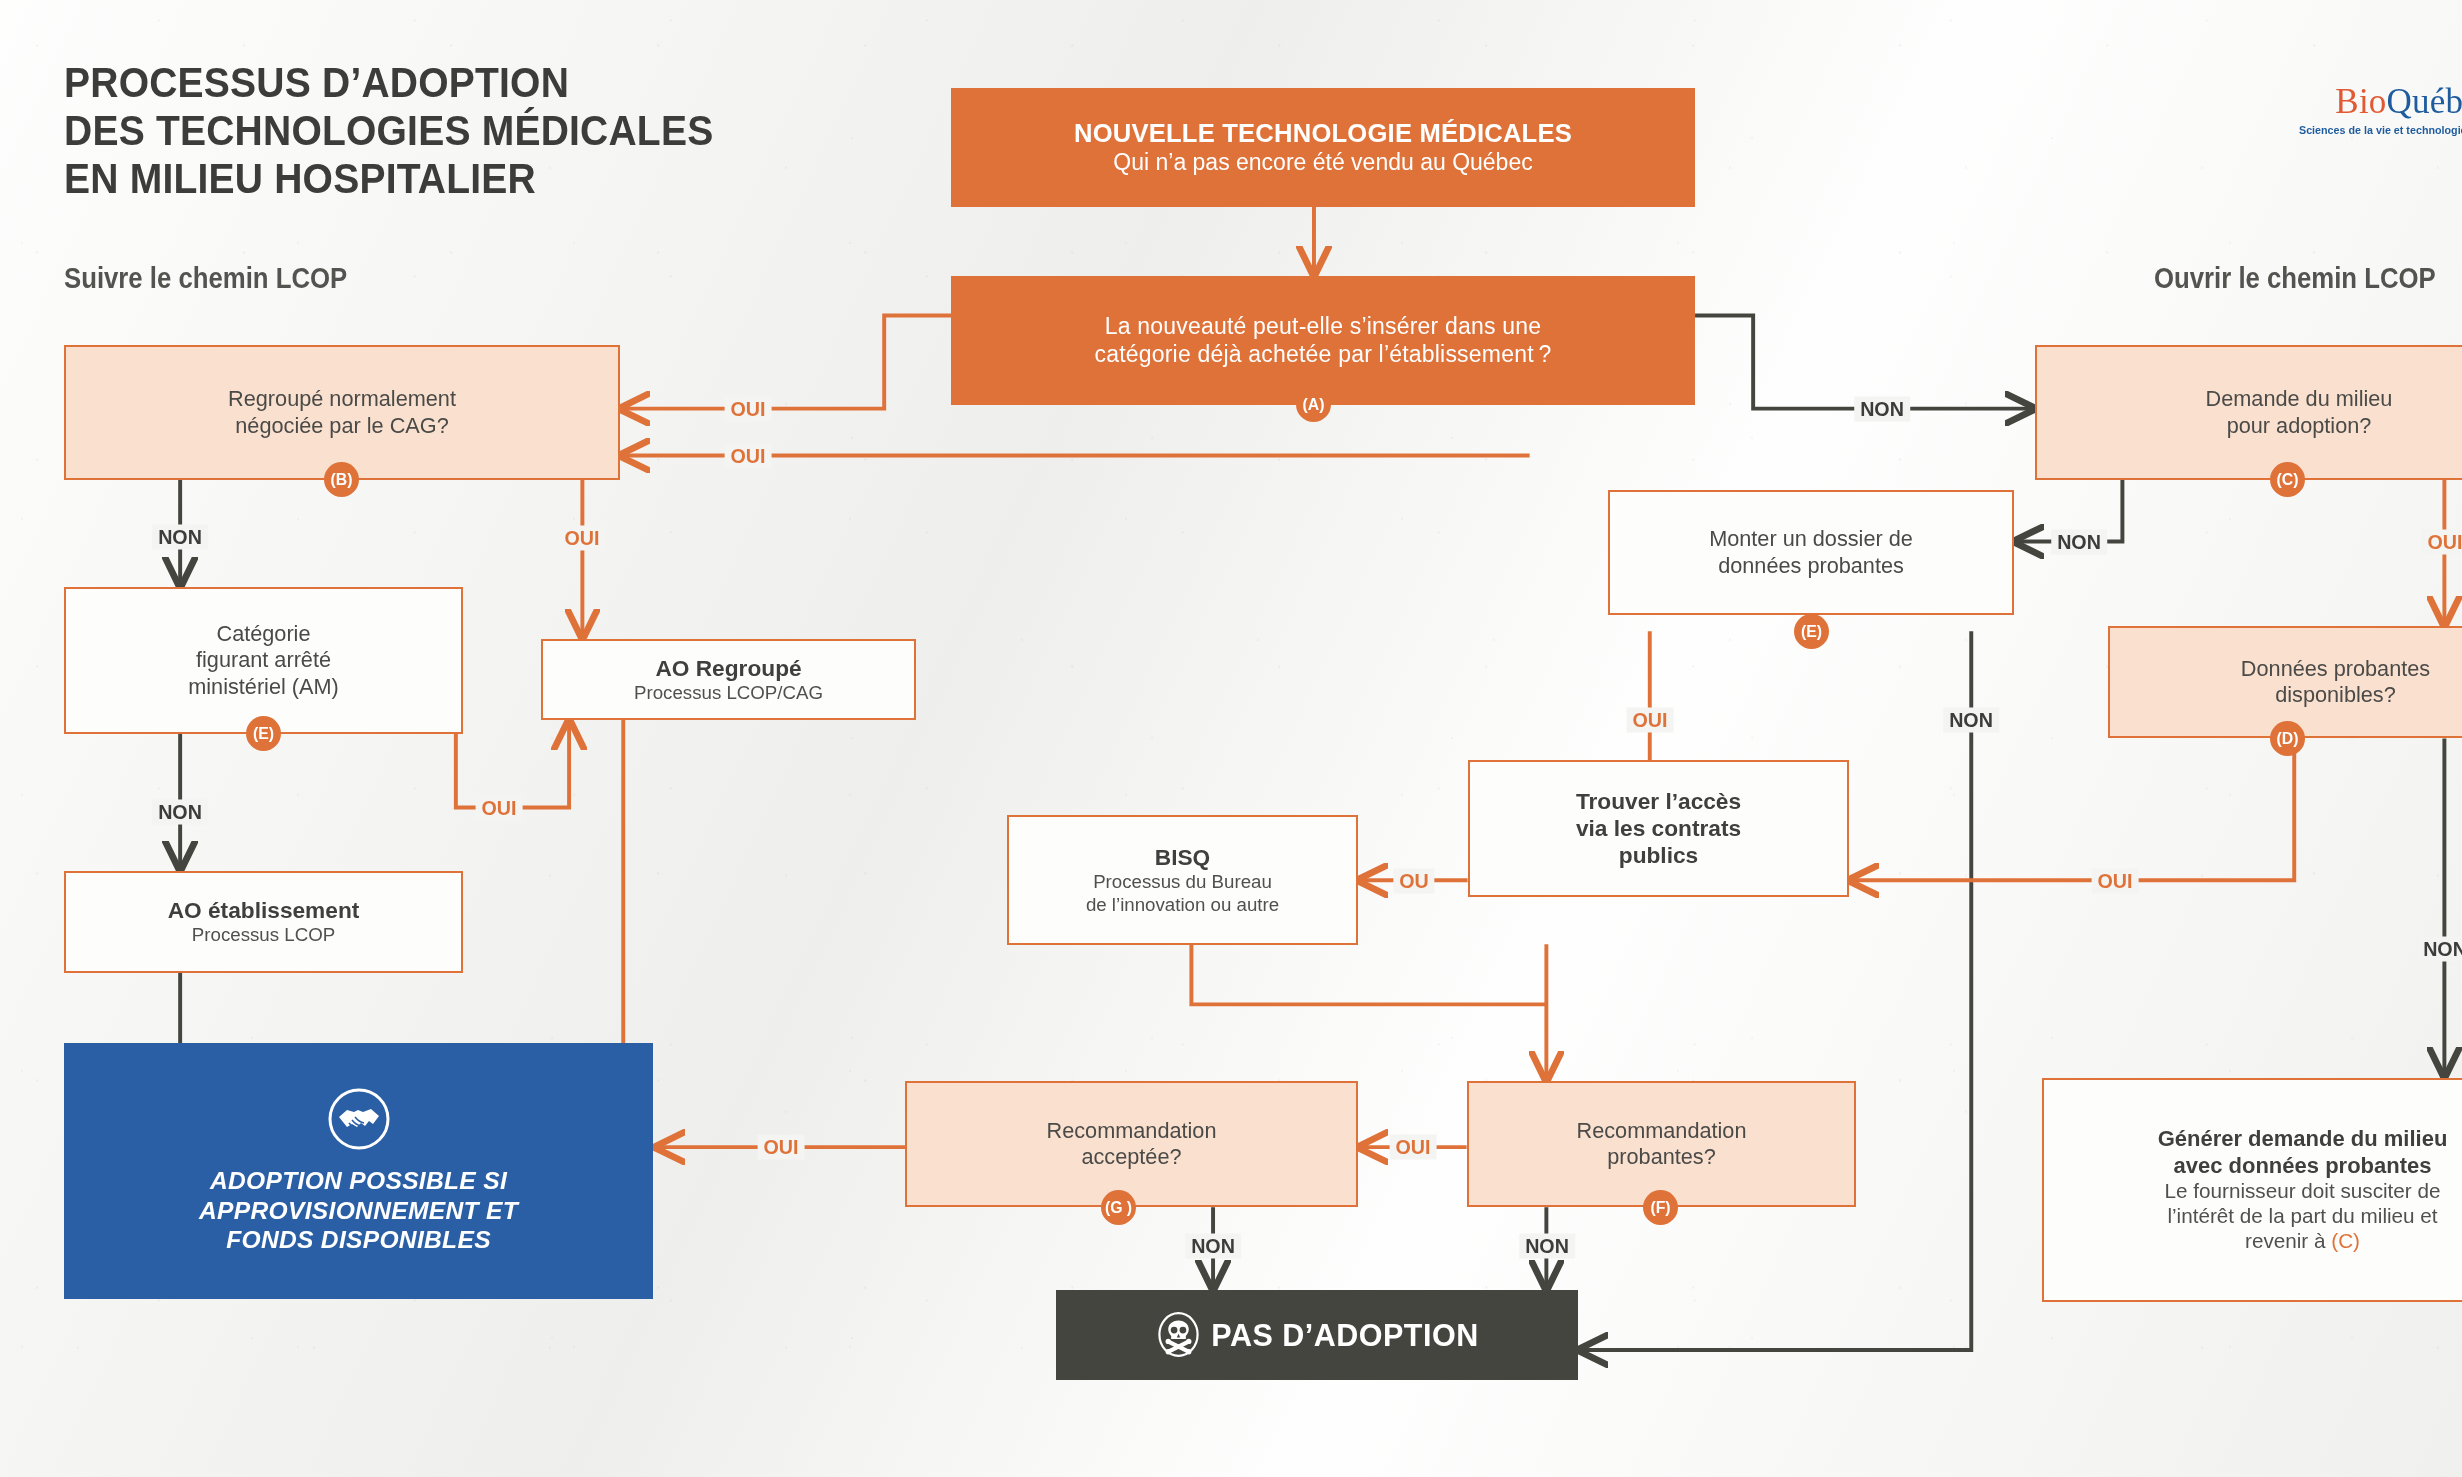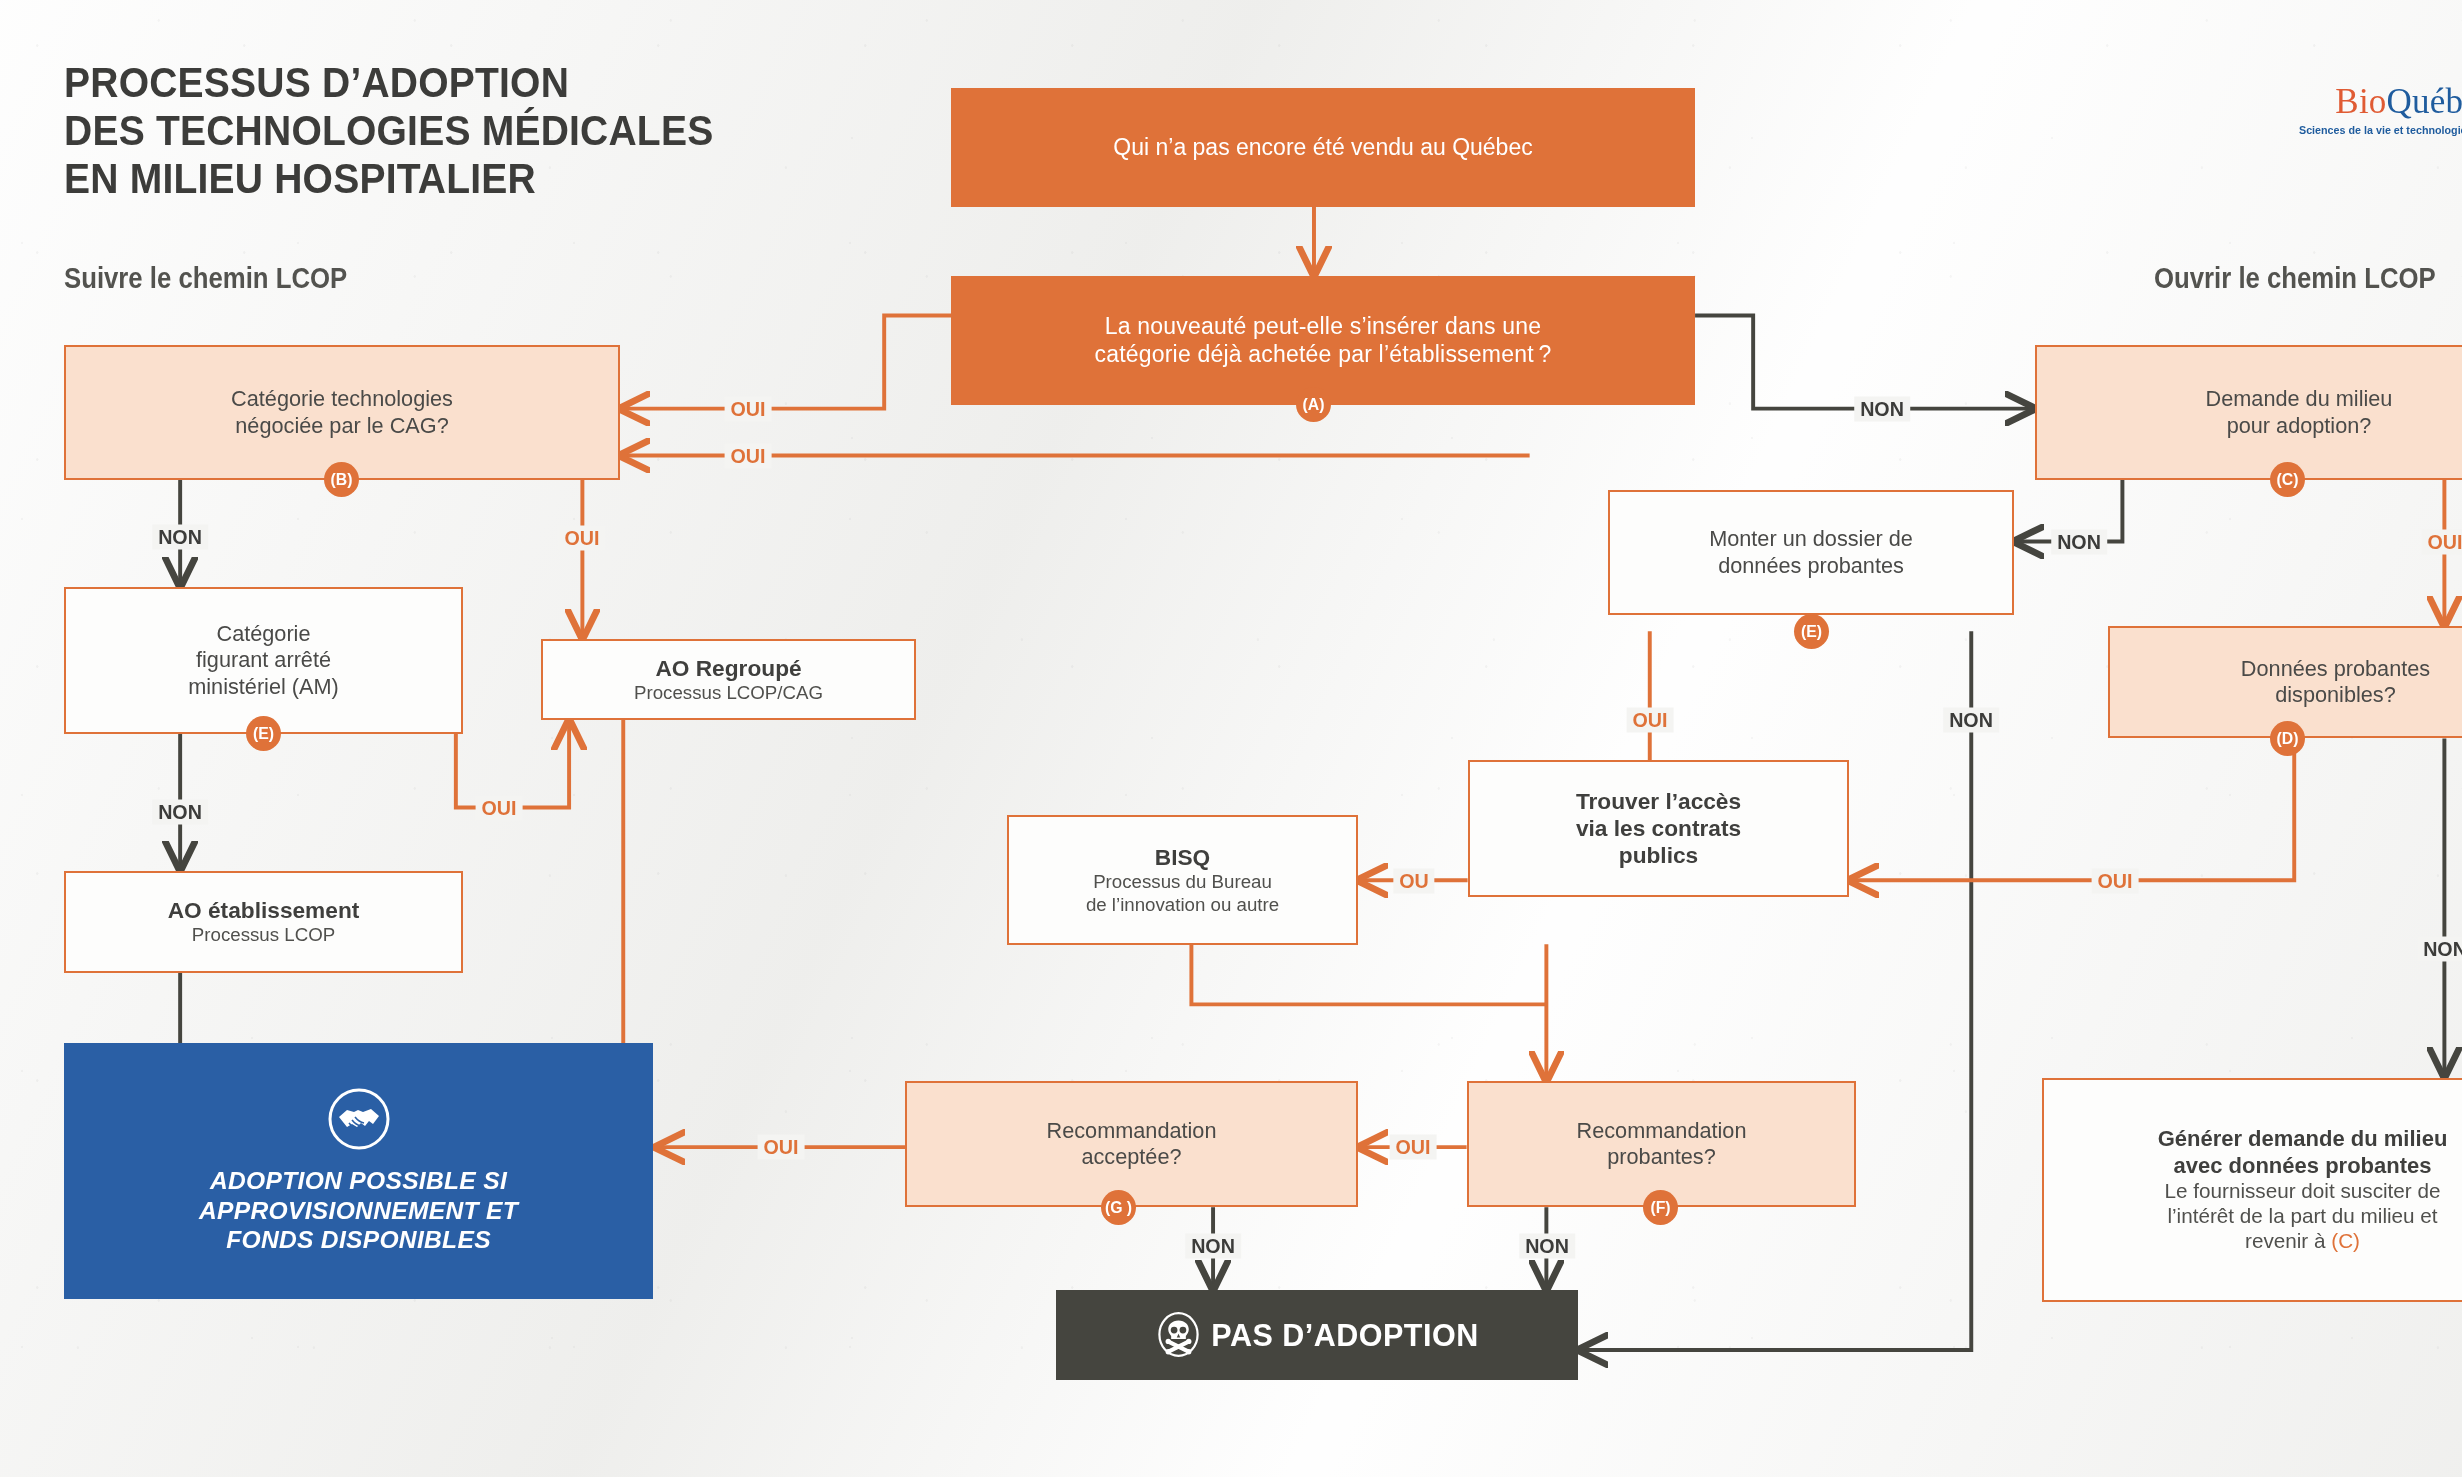--- a/index.html
+++ b/index.html
@@ -196,31 +196,32 @@
 <div class="subhead" id="subhead-right">Ouvrir le chemin LCOP</div>
 
 <div class="logo">
   <div class="word">
     <span class="bio">Bio</span><span class="qc">Québec</span>
   </div>
   <div class="tag">Sciences de la vie et technologies de la santé</div>
 </div>
 
 <div class="node solid-orange" style="left:951px;top:88px;width:744px;height:119px;">
+  <div class="ttl">NOUVELLE TECHNOLOGIE MÉDICALES</div>
   <div class="sub">Qui n’a pas encore été vendu au Québec</div>
 </div>
 
 <div class="node solid-orange" style="left:951px;top:276px;width:744px;height:129px;">
   <div class="ttl" style="font-weight:normal;font-size:23px;">La nouveauté peut-elle s’insérer dans une</div>
   <div class="ttl" style="font-weight:normal;font-size:23px;">catégorie déjà achetée par l’établissement ?</div>
 </div>
 <div class="marker" style="left:1296px;top:387px;">(A)</div>
 
 <div class="node decision" style="left:64px;top:345px;width:556px;height:135px;">
-  <div class="ttl">Catégorie technologies</div>
+  <div class="ttl">Regroupé normalement</div>
   <div class="ttl">négociée par le CAG?</div>
 </div>
 <div class="marker" style="left:324px;top:462px;">(B)</div>
 
 <div class="node process process-plain" style="left:64px;top:587px;width:399px;height:147px;">
   <div class="ttl">Catégorie</div>
   <div class="ttl">figurant arrêté</div>
   <div class="ttl">ministériel (AM)</div>
 </div>
 <div class="marker" style="left:246px;top:716px;">(E)</div>

